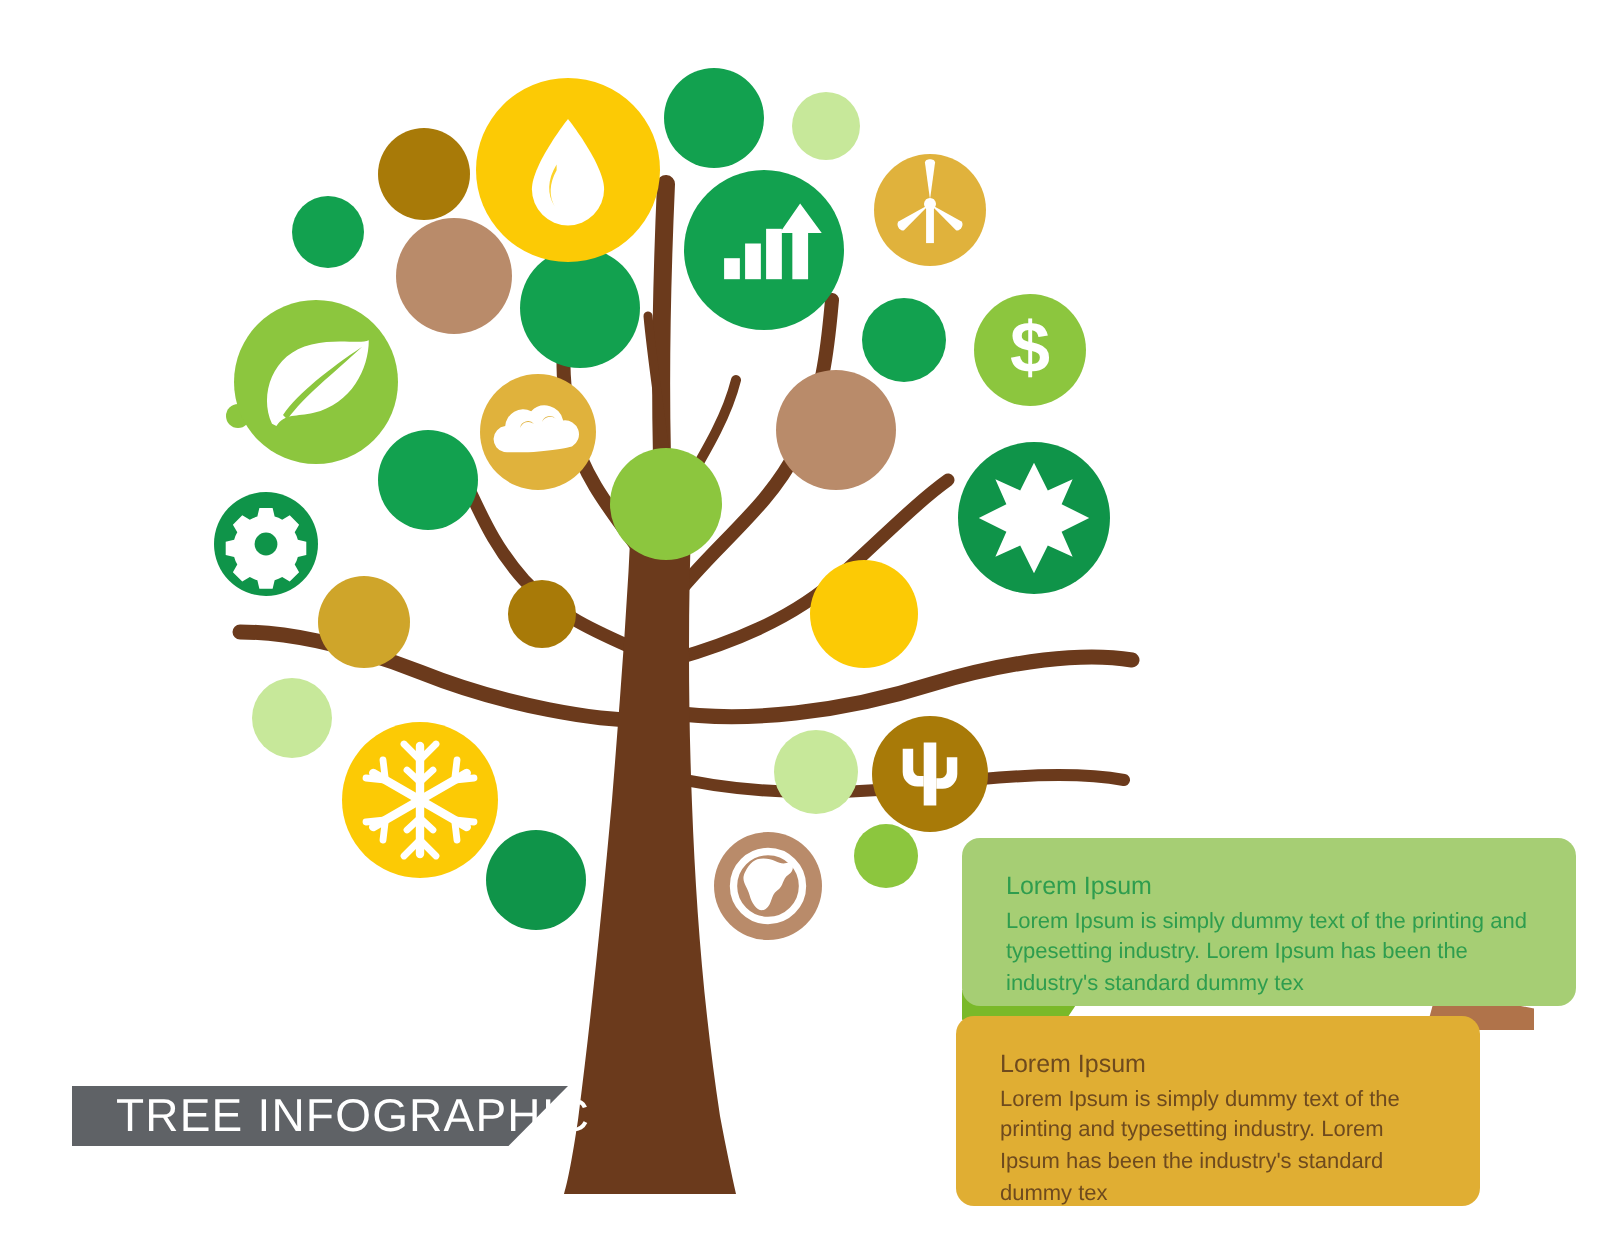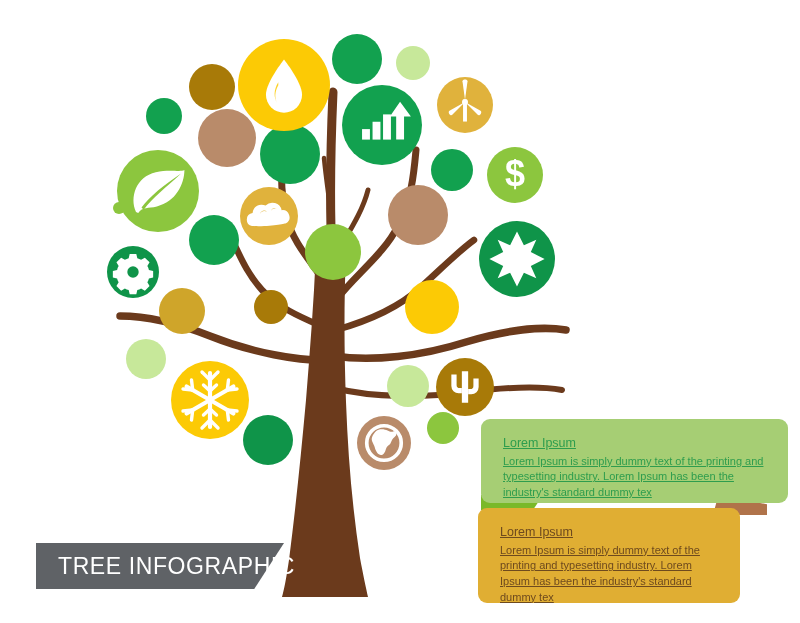--- a/index.html
+++ b/index.html
@@ -24,21 +24,21 @@
     top: 0;
     width: 800px;
     height: 623px;
   }
   
   #title-banner {
     position: absolute;
     left: 36px;
     top: 543px;
     width: 248px;
-    height: 46px;
+    height: 30px;
   }
   #title-banner .banner-shape {
     position: absolute;
     inset: 0;
     background: #5f6266;
     clip-path: polygon(0 0, 100% 0, 88% 100%, 0 100%);
   }
   #title-banner .banner-label {
     position: absolute;
     left: 22px;
@@ -49,21 +49,20 @@
     letter-spacing: 0.6px;
     font-weight: 400;
     white-space: nowrap;
   }
   
   .callout {
     position: absolute;
     border-radius: 9px;
     box-sizing: border-box;
     padding: 16px 22px 14px 22px;
-    text-decoration: underline;
   }
   .callout .c-title {
     font-size: 12.5px;
     font-weight: 400;
     margin: 0 0 2px 0;
     line-height: 1.35;
   }
   .callout .c-body {
     font-size: 11px;
     line-height: 1.42;

